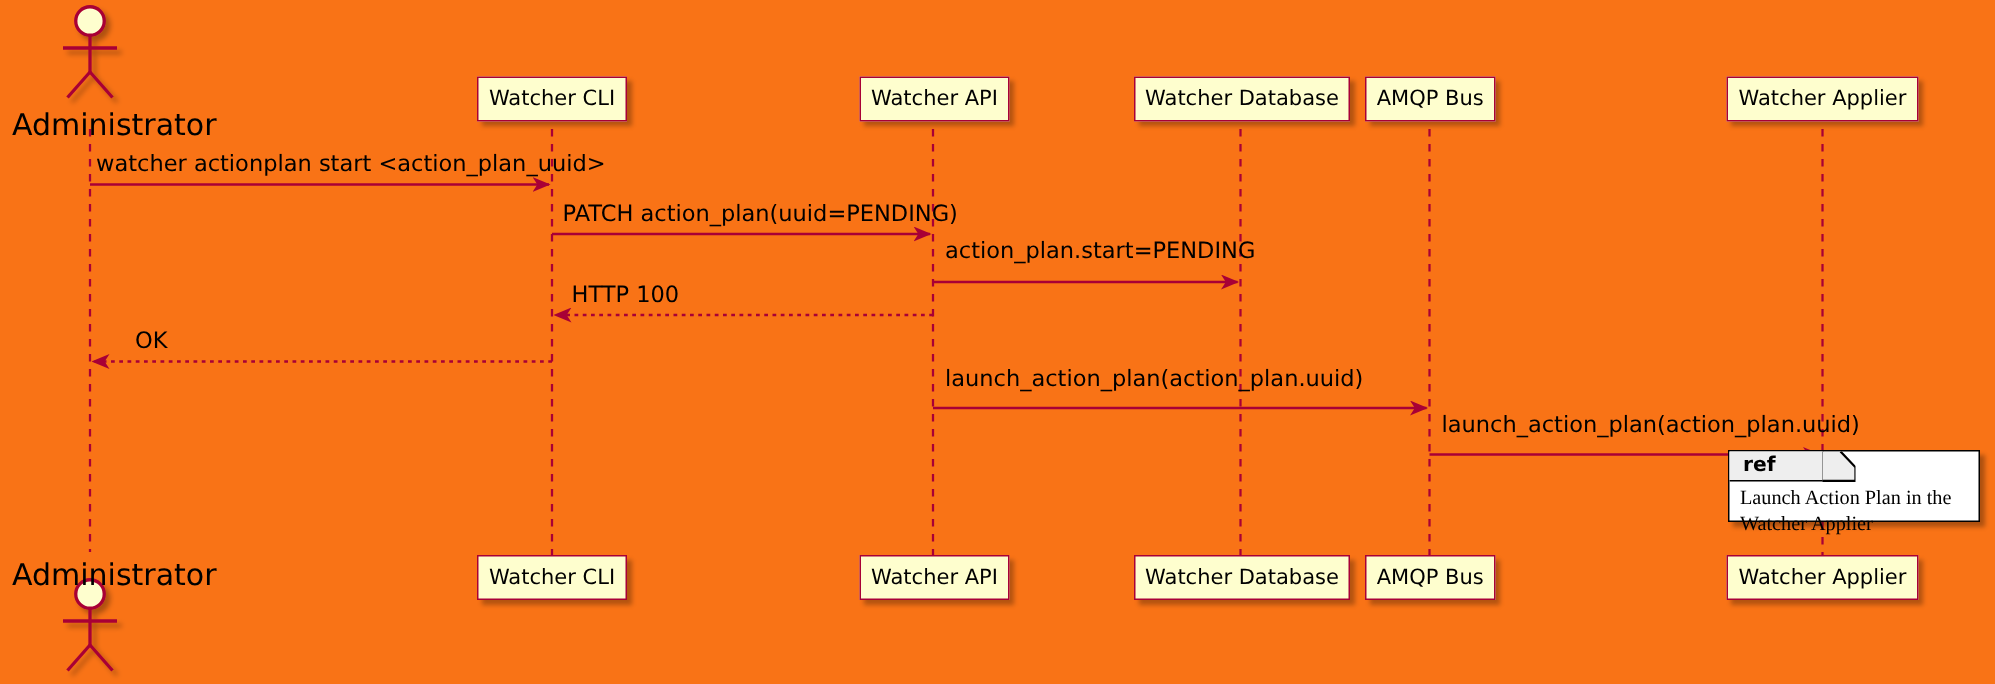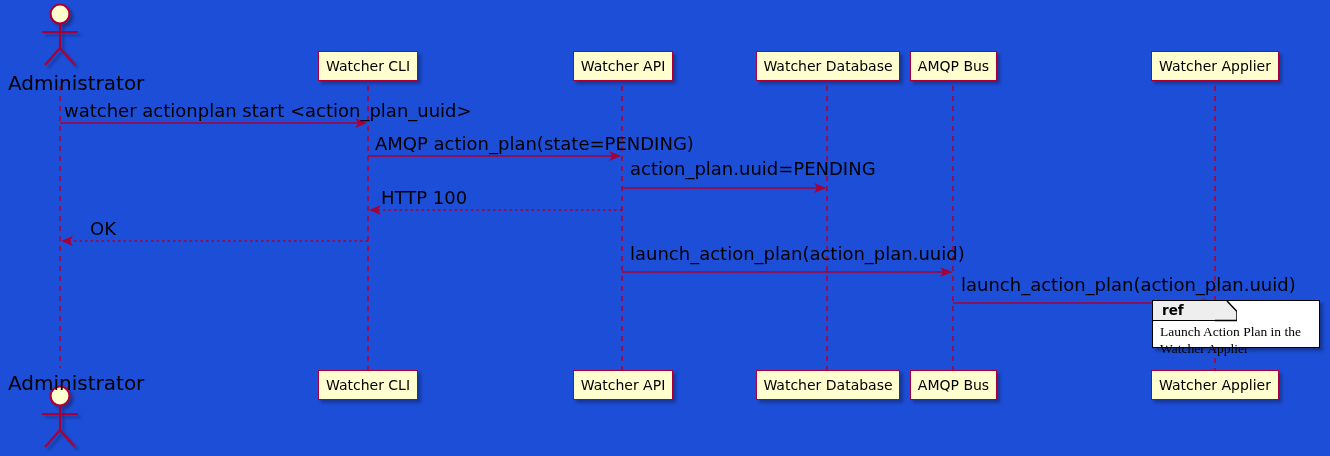--- a/index.html
+++ b/index.html
@@ -7,21 +7,21 @@
     padding: 0;
     background: #ffffff;
   }
   body {
     font-family: "DejaVu Sans", sans-serif;
   }
   #diagram {
     position: relative;
     width: 1330px;
     height: 456px;
-    background: #1d4ed8;
+    background: #f97316;
     overflow: hidden;
   }
   svg.layer {
     position: absolute;
     left: 0;
     top: 0;
     width: 1330px;
     height: 456px;
   }
   
@@ -42,21 +42,21 @@
   
   .actor-label {
     position: absolute;
     font-size: 20px;
     color: #000000;
     white-space: nowrap;
   }
   
   .msg {
     position: absolute;
-    font-size: 18px;
+    font-size: 15px;
     color: #000000;
     white-space: nowrap;
     line-height: 1;
   }
   
   .ref-box {
     position: absolute;
     box-sizing: border-box;
     background: #ffffff;
     border: 1.5px solid #000000;
@@ -175,22 +175,22 @@
     <span>AMQP Bus</span>
   </div>
   <div class="pbox" style="left:1151px; top:370px; width:128px; height:30px;">
     <span>Watcher Applier</span>
   </div>
 
   <div class="actor-label" style="left:8px; top:71px;">Administrator</div>
   <div class="actor-label" style="left:8px; top:371px;">Administrator</div>
 
   <div class="msg" style="left:64px; top:102px;">watcher actionplan start &lt;action_plan_uuid&gt;</div>
-  <div class="msg" style="left:375px; top:135px;">AMQP action_plan(state=PENDING)</div>
-  <div class="msg" style="left:630px; top:160px;">action_plan.uuid=PENDING</div>
+  <div class="msg" style="left:375px; top:135px;">PATCH action_plan(uuid=PENDING)</div>
+  <div class="msg" style="left:630px; top:160px;">action_plan.start=PENDING</div>
   <div class="msg" style="left:381px; top:189px;">HTTP 100</div>
   <div class="msg" style="left:74px; top:220px;margin-left:16px;">OK</div>
   <div class="msg" style="left:630px; top:245px;">launch_action_plan(action_plan.uuid)</div>
   <div class="msg" style="left:961px; top:276px;">launch_action_plan(action_plan.uuid)</div>
 
   <div class="ref-box" style="left:1152px; top:300px; width:168px; height:48px;">
     <div class="ref-tab" style="width:62px;"></div>
     <svg width="22" height="21" style="position:absolute; left:62px; top:0;">
       <path d="M0,0 L12,0 L22,10.5 L22,19.5 L0,19.5 Z" fill="#EEEEEE" stroke="none"></path>
       <path d="M12,0 L22,10.5 L22,19.5 L0,19.5" fill="none" stroke="#000000" stroke-width="1.5"></path>

